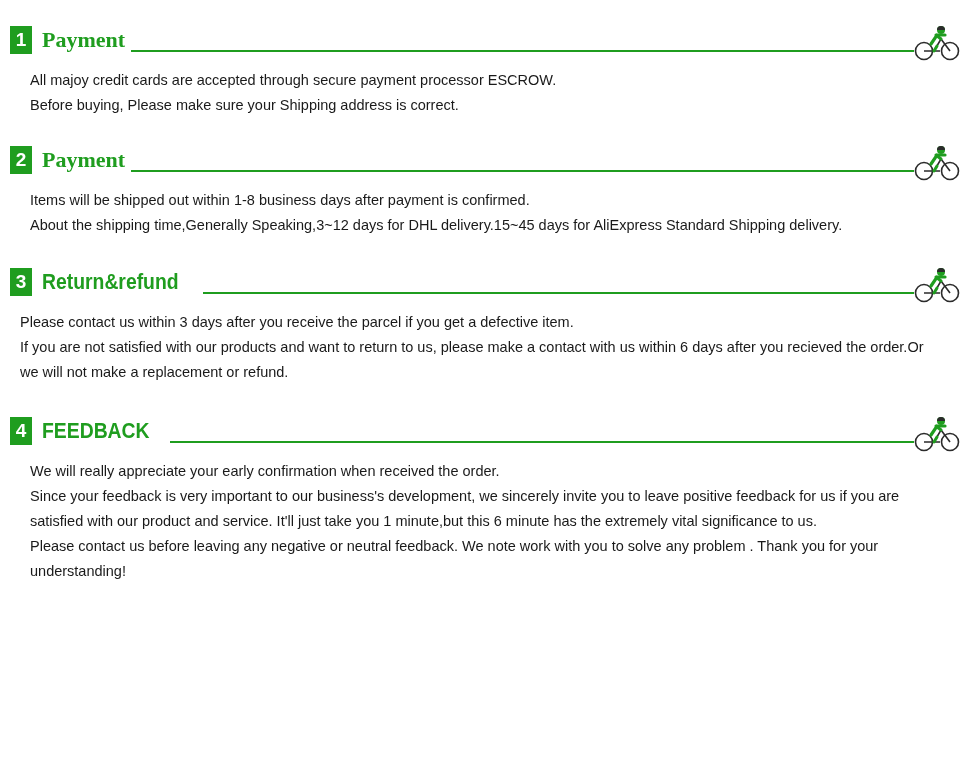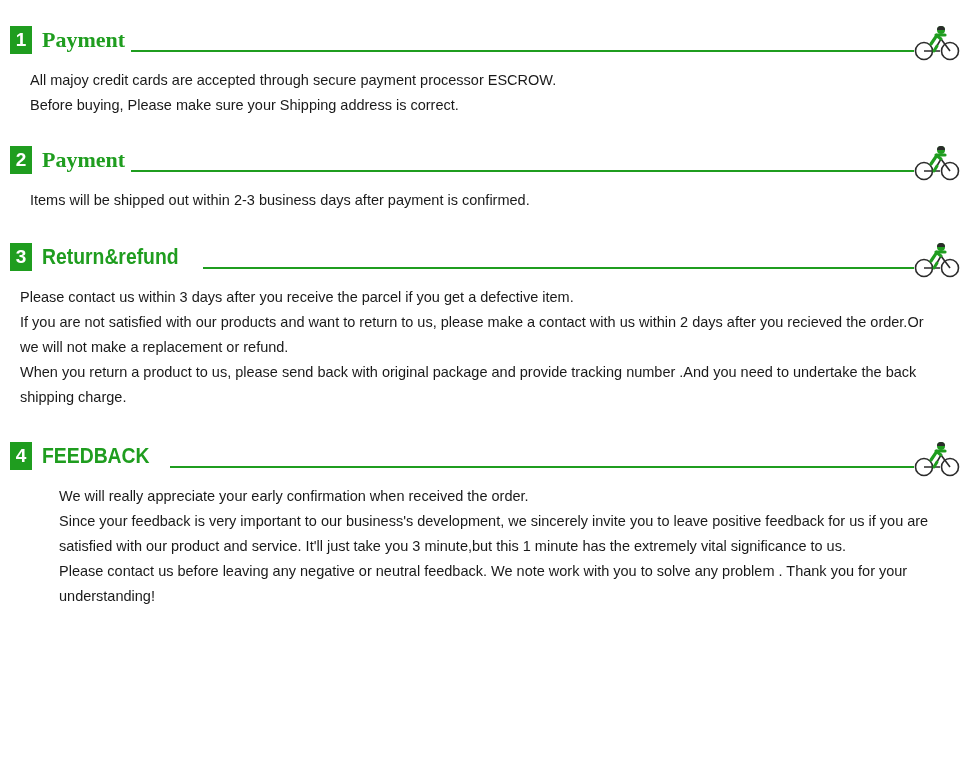--- a/index.html
+++ b/index.html
@@ -87,21 +87,21 @@
     line-height: 25px;
     color: #1a1a1a;
   }
   .body-text p {
     margin: 0 0 0 0;
     padding: 0;
   }
   .sec1 .body-text { padding-top: 6px; }
   .sec2 .body-text { padding-top: 6px; }
   .sec3 .body-text { padding-top: 6px; padding-left: 20px; }
-  .sec4 .body-text { padding-top: 6px; margin-left: 29px; }
+  .sec4 .body-text { padding-top: 6px; }
 
   .sec1 { margin-top: 18px; }
   .sec2 { margin-top: 20px; }
   .sec3 { margin-top: 22px; }
   .sec4 { margin-top: 24px; }
 </style>
 </head>
 <body>
 
 <div class="page">
@@ -142,21 +142,22 @@
           <path d="M10 29 L20 29 L27 17 L36 29 M20 29 L26 29" fill="none" stroke="#2b2b2b" stroke-width="1.6"></path>
           <path d="M17 22 L23 13 L31 13" fill="none" stroke="#1f9d1f" stroke-width="3.2" stroke-linecap="round"></path>
           <path d="M22 13 L27 17" fill="none" stroke="#1f9d1f" stroke-width="3" stroke-linecap="round"></path>
           <circle cx="27" cy="8" r="4" fill="#1f9d1f"></circle>
           <path d="M23 8 a4 4 0 0 1 8 0 z" fill="#2b2b2b"></path>
           <path d="M20 29 L23 24" fill="none" stroke="#1f9d1f" stroke-width="3" stroke-linecap="round"></path>
         </svg>
       </div>
     </div>
     <div class="body-text">
-      <p>Items will be shipped out within 2-3 business days after payment is confirmed.</p>
+      <p>Items will be shipped out within 1-8 business days after payment is confirmed.</p>
+      <p>About the shipping time,Generally Speaking,3~12 days for DHL delivery.15~45 days for AliExpress Standard Shipping delivery.</p>
     </div>
   </div>
 
   <div class="section sec3">
     <div class="section-head">
       <div class="num-box">3</div>
       <div class="sec-title condensed">Return&amp;refund</div>
       <div class="rule-wrap">
         <div class="rule"></div>
         <svg class="biker" viewBox="0 0 46 40" xmlns="http://www.w3.org/2000/svg">
@@ -166,22 +167,21 @@
           <path d="M17 22 L23 13 L31 13" fill="none" stroke="#1f9d1f" stroke-width="3.2" stroke-linecap="round"></path>
           <path d="M22 13 L27 17" fill="none" stroke="#1f9d1f" stroke-width="3" stroke-linecap="round"></path>
           <circle cx="27" cy="8" r="4" fill="#1f9d1f"></circle>
           <path d="M23 8 a4 4 0 0 1 8 0 z" fill="#2b2b2b"></path>
           <path d="M20 29 L23 24" fill="none" stroke="#1f9d1f" stroke-width="3" stroke-linecap="round"></path>
         </svg>
       </div>
     </div>
     <div class="body-text">
       <p>Please contact us within 3 days after you receive the parcel if you get a defective item.</p>
-      <p>If you are not satisfied with our products and want to return to us, please make a contact with us within 2 days after you recieved the order.Or we will not make a replacement or refund.</p>
-      <p>When you return a product to us, please send back with original package and provide tracking number .And you need to undertake the back shipping charge.</p>
+      <p>If you are not satisfied with our products and want to return to us, please make a contact with us within 6 days after you recieved the order.Or we will not make a replacement or refund.</p>
     </div>
   </div>
 
   <div class="section sec4">
     <div class="section-head">
       <div class="num-box">4</div>
       <div class="sec-title condensed">FEEDBACK</div>
       <div class="rule-wrap">
         <div class="rule"></div>
         <svg class="biker" viewBox="0 0 46 40" xmlns="http://www.w3.org/2000/svg">
@@ -191,18 +191,18 @@
           <path d="M17 22 L23 13 L31 13" fill="none" stroke="#1f9d1f" stroke-width="3.2" stroke-linecap="round"></path>
           <path d="M22 13 L27 17" fill="none" stroke="#1f9d1f" stroke-width="3" stroke-linecap="round"></path>
           <circle cx="27" cy="8" r="4" fill="#1f9d1f"></circle>
           <path d="M23 8 a4 4 0 0 1 8 0 z" fill="#2b2b2b"></path>
           <path d="M20 29 L23 24" fill="none" stroke="#1f9d1f" stroke-width="3" stroke-linecap="round"></path>
         </svg>
       </div>
     </div>
     <div class="body-text">
       <p>We will really appreciate your early confirmation when received the order.</p>
-      <p>Since your feedback is very important to our business's development, we sincerely invite you to leave positive feedback for us if you are satisfied with our product and service. It'll just take you 3 minute,but this 1 minute has the extremely vital significance to us.</p>
+      <p>Since your feedback is very important to our business's development, we sincerely invite you to leave positive feedback for us if you are satisfied with our product and service. It'll just take you 1 minute,but this 6 minute has the extremely vital significance to us.</p>
       <p>Please contact us before leaving any negative or neutral feedback. We note work with you to solve any problem . Thank you for your understanding!</p>
     </div>
   </div>
 
 </div>
 
 </body></html>

